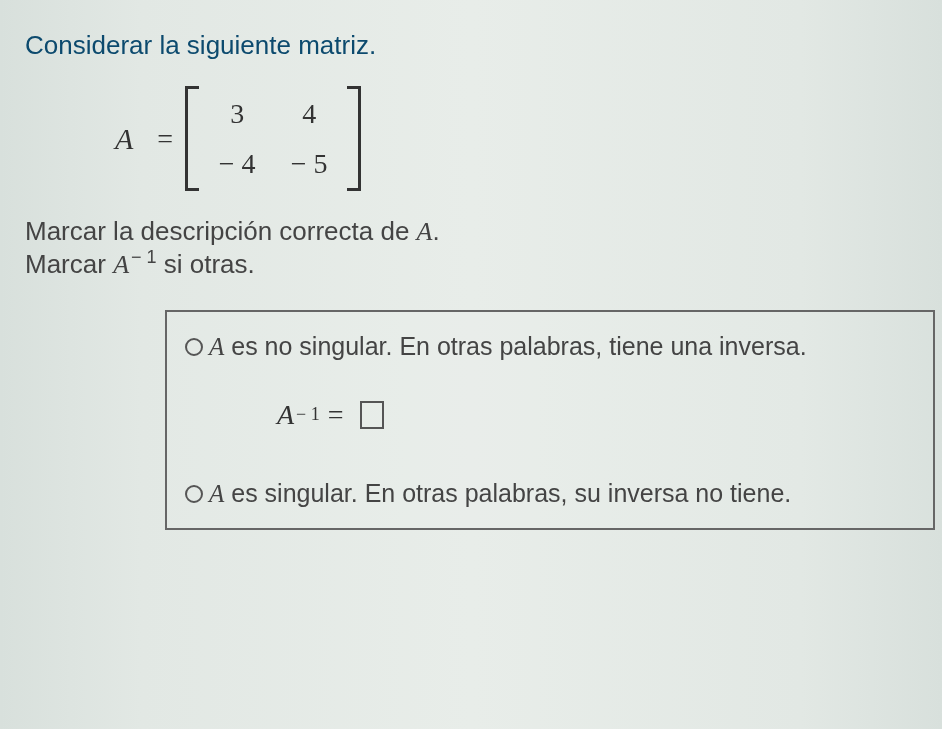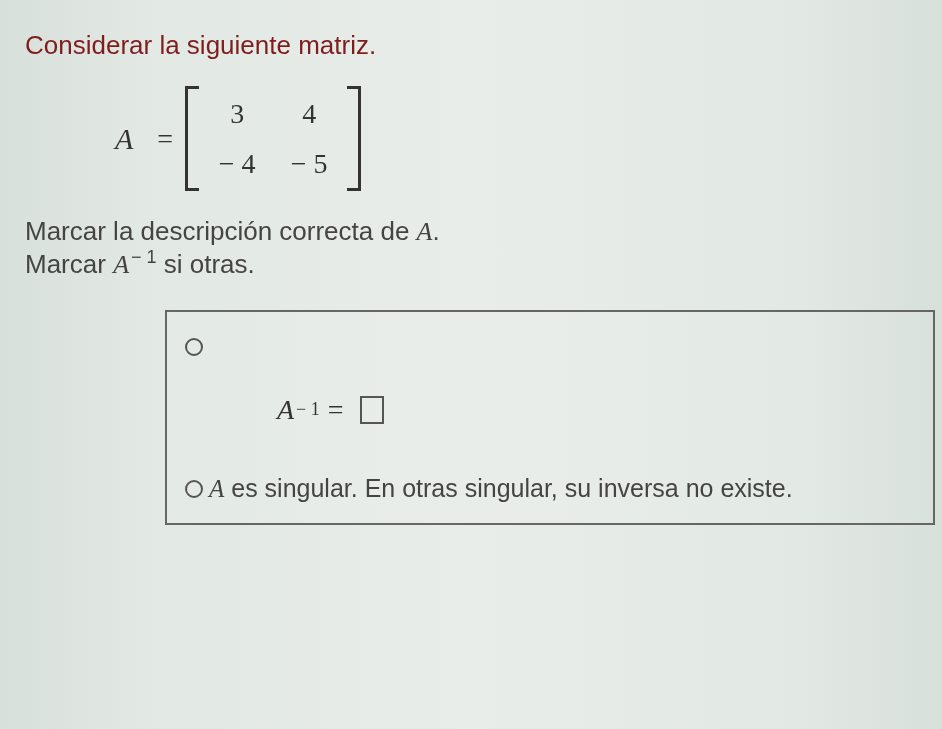--- a/index.html
+++ b/index.html
@@ -13,21 +13,21 @@
       height: 729px;
       background: linear-gradient(to right, #d8e0dc 0%, #e2e8e4 15%, #e8ede9 50%, #e2e8e4 85%, #d8e0dc 100%);
       font-family: Arial, Helvetica, sans-serif;
       color: #333;
       padding: 30px 25px;
       position: relative;
     }
     
     .question-text {
       font-size: 26px;
-      color: #7f1d1d;
+      color: #0c4a6e;
       margin-bottom: 20px;
       font-weight: normal;
     }
     
     .matrix-container {
       display: flex;
       align-items: center;
       margin: 25px 0 25px 90px;
     }
     
@@ -177,29 +177,32 @@
 </div>
 
 <div class="instruction-text">
   <span>Marcar </span><span class="math-var">A</span><span class="superscript">− 1</span><span> si otras.</span>
 </div>
 
 <div class="options-box">
 
   <div class="option-row">
     <span class="radio-circle"></span>
+    <span class="option-text">
+      <span class="math-var">A</span><span> es no singular. En otras palabras, tiene una inversa.</span>
+    </span>
   </div>
 
   <div class="inverse-equation">
     <span class="math-var">A</span>
       <span class="superscript">− 1</span>
     <span style="margin: 0 8px;">=</span>
     <span class="input-box"></span>
   </div>
 
   <div class="option-row">
     <span class="radio-circle"></span>
     <span class="option-text">
-      <span class="math-var">A</span><span> es singular. En otras singular, su inversa no existe.</span>
+      <span class="math-var">A</span><span> es singular. En otras palabras, su inversa no tiene.</span>
     </span>
   </div>
 
 </div>
 
 </body></html>

